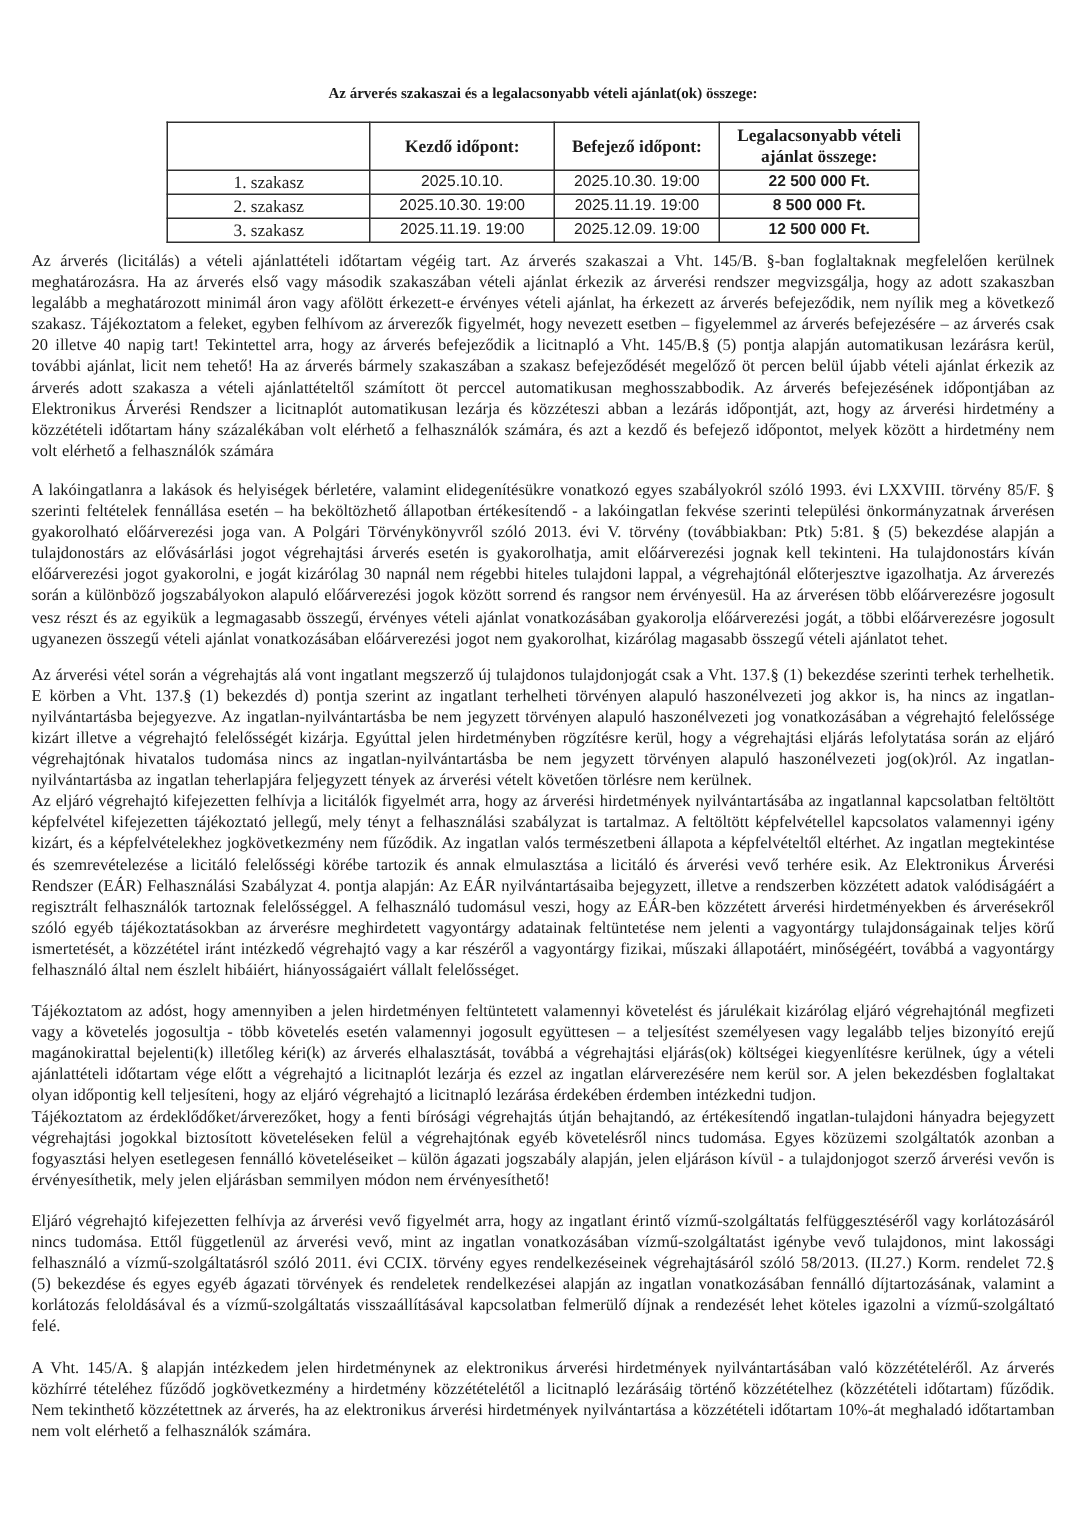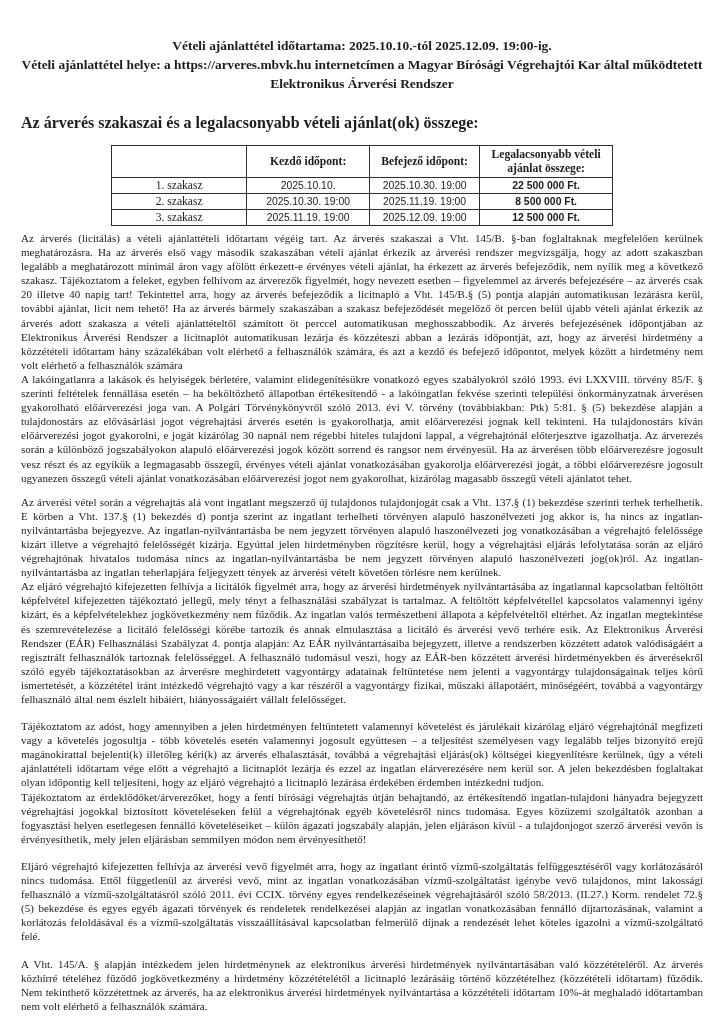--- a/index.html
+++ b/index.html
@@ -17,23 +17,23 @@
     height: 1024px;
     padding: 36px 21px 0 21px;
   }
   .doc-header {
     text-align: center;
     font-weight: bold;
     font-size: 13.4px;
     line-height: 19px;
   }
   .section-title {
-    text-align: left;
+    text-align: center;
     font-weight: bold;
-    font-size: 16px;
+    font-size: 10px;
     margin-top: 21px;
   }
   table.stages {
     margin: 13px auto 5px auto;
     border-collapse: collapse;
     width: 502px;
     table-layout: fixed;
   }
   table.stages th, table.stages td {
     border: 1.5px solid #2e2e2e;
@@ -66,33 +66,29 @@
   .col-stage  { width: 27%; }
   .col-start  { width: 24.5%; }
   .col-end    { width: 22%; }
   .col-amount { width: 26.5%; }
   .body-text p {
     font-size: 11px;
     line-height: 14.1px;
     text-align: justify;
     word-spacing: 0.4px;
   }
-  p.gap-sm { margin-top: 0; }
+  p.gap-sm { margin-top: 12px; }
   p.gap-md { margin-top: 10px; }
   p.gap-lg { margin-top: 13px; }
 </style>
 </head>
 <body>
 
 <div class="page">
 
-  <div class="doc-header">
-    <div>Vételi ajánlattétel időtartama: 2025.10.10.-tól 2025.12.09. 19:00-ig.</div>
-    <div>Vételi ajánlattétel helye: a https://arveres.mbvk.hu internetcímen a Magyar Bírósági Végrehajtói Kar által működtetett Elektronikus Árverési Rendszer</div>
-  </div>
 
   <div class="section-title">Az árverés szakaszai és a legalacsonyabb vételi ajánlat(ok) összege:</div>
 
   <table class="stages">
     <colgroup>
       <col class="col-stage">
         <col class="col-start">
         <col class="col-end">
         <col class="col-amount">
     </colgroup>

